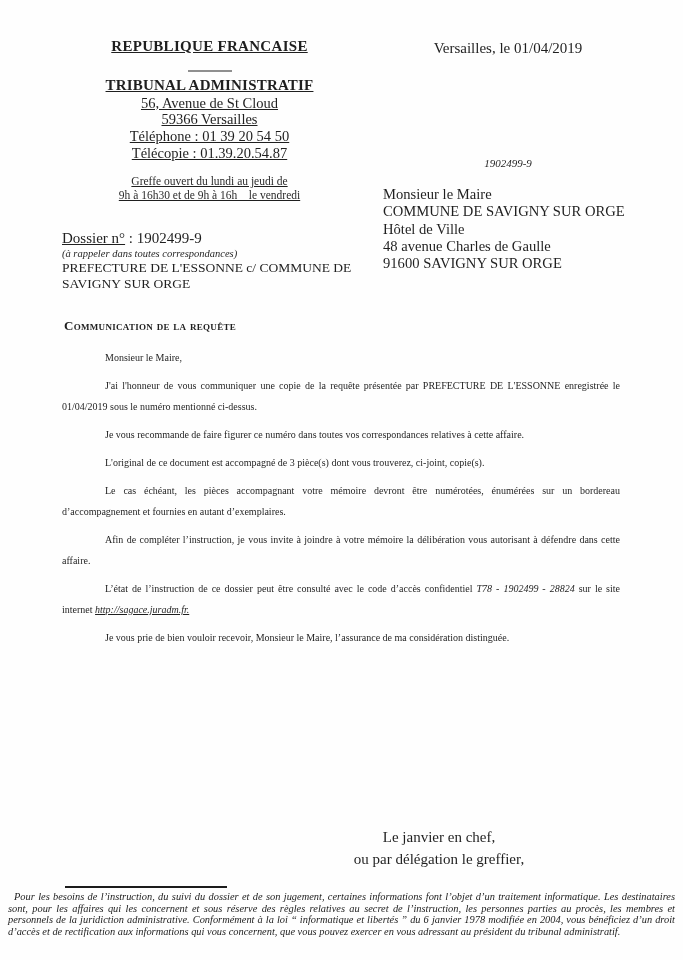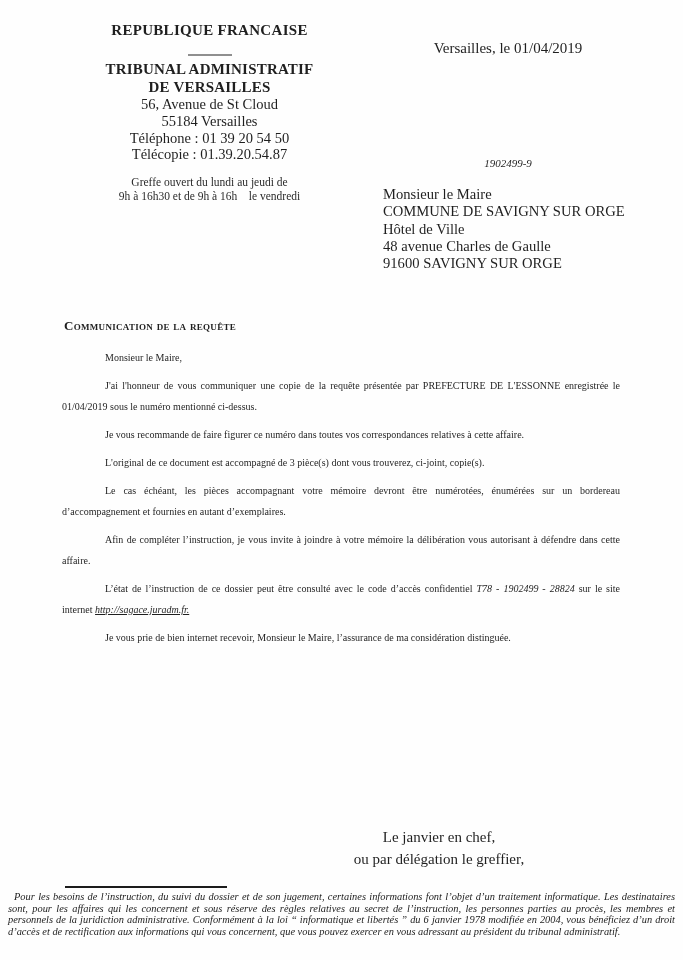--- a/index.html
+++ b/index.html
@@ -6,21 +6,21 @@
   .page{
     position:relative;
     width:683px;height:960px;
     background:#fefefe;
     font-family:"Liberation Serif", serif;
     color:#1f1f1f;
     overflow:hidden;
     margin:0 auto;
   }
   
-  .header-left{position:absolute;left:62px;top:22px;width:295px;text-align:center;}
+  .header-left{position:absolute;left:62px;top:38px;width:295px;text-align:center;text-decoration:underline;}
   .republic{font-weight:bold;font-size:15px;line-height:17px;letter-spacing:.3px;}
   .header-rule{width:44px;height:2px;background:#8f8f8f;margin:15px auto 5px auto;}
   .court{font-weight:bold;font-size:15px;line-height:17.5px;letter-spacing:.2px;}
   .addr{font-size:14.5px;line-height:16.8px;}
   .hours{font-size:11.5px;line-height:14px;margin-top:12px;color:#2a2a2a;}
   
   .dossier{position:absolute;left:62px;top:230px;width:320px;text-align:left;}
   .dossier-line{font-size:15px;line-height:17px;}
   .underlined{text-decoration:underline;}
   .dossier-note{font-size:10.5px;line-height:12px;font-style:italic;margin-top:1px;}
@@ -44,53 +44,58 @@
 </style>
 </head>
 <body>
 
 <div class="page">
 
   <div class="header-left">
     <div class="republic">REPUBLIQUE FRANCAISE</div>
     <div class="header-rule"></div>
     <div class="court">TRIBUNAL ADMINISTRATIF</div>
-    <div class="court">DE VERSAILLES</div>
     <div class="addr">56, Avenue de St Cloud</div>
-    <div class="addr">55184 Versailles</div>
+    <div class="addr">59366 Versailles</div>
     <div class="addr">Téléphone : 01 39 20 54 50</div>
     <div class="addr">Télécopie : 01.39.20.54.87</div>
     <div class="hours">
       <div>Greffe ouvert du lundi au jeudi de</div>
       <div>9h à 16h30 et de 9h à 16h&nbsp;&nbsp;&nbsp;&nbsp;le vendredi</div>
     </div>
   </div>
 
   <div class="date-line">Versailles, le 01/04/2019</div>
   <div class="ref-number">1902499-9</div>
 
   <div class="recipient">
     <div>Monsieur le Maire</div>
     <div>COMMUNE DE SAVIGNY SUR ORGE</div>
     <div>Hôtel de Ville</div>
     <div>48 avenue Charles de Gaulle</div>
     <div>91600 SAVIGNY SUR ORGE</div>
   </div>
 
+  <div class="dossier">
+    <div class="dossier-line"><span class="underlined">Dossier n°</span><span> : 1902499-9</span></div>
+    <div class="dossier-note">(à rappeler dans toutes correspondances)</div>
+    <div class="case-line">PREFECTURE DE L'ESSONNE c/ COMMUNE DE</div>
+    <div class="case-line">SAVIGNY SUR ORGE</div>
+  </div>
 
   <div class="body-block">
     <div class="subject-heading">Communication de la requête</div>
     <p class="salutation">Monsieur le Maire,</p>
     <p>J'ai l'honneur de vous communiquer une copie de la requête présentée par PREFECTURE DE L'ESSONNE enregistrée le 01/04/2019 sous le numéro mentionné ci-dessus.</p>
     <p>Je vous recommande de faire figurer ce numéro dans toutes vos correspondances relatives à cette affaire.</p>
     <p>L'original de ce document est accompagné de 3 pièce(s) dont vous trouverez, ci-joint, copie(s).</p>
     <p>Le cas échéant, les pièces accompagnant votre mémoire devront être numérotées, énumérées sur un bordereau d’accompagnement et fournies en autant d’exemplaires.</p>
     <p>Afin de compléter l’instruction, je vous invite à joindre à votre mémoire la délibération vous autorisant à défendre dans cette affaire.</p>
     <p><span>L’état de l’instruction de ce dossier peut être consulté avec le code d’accès confidentiel </span><span class="italic">T78 - 1902499 - 28824</span><span> sur le site internet </span><span class="link-text">http://sagace.juradm.fr.</span></p>
-    <p>Je vous prie de bien internet recevoir, Monsieur le Maire, l’assurance de ma considération distinguée.</p>
+    <p>Je vous prie de bien vouloir recevoir, Monsieur le Maire, l’assurance de ma considération distinguée.</p>
   </div>
 
   <div class="signature">
     <div>Le janvier en chef,</div>
     <div>ou par délégation le greffier,</div>
   </div>
 
   <div class="footnote-rule"></div>
   <div class="footer-text">Pour les besoins de l’instruction, du suivi du dossier et de son jugement, certaines informations font l’objet d’un traitement informatique. Les destinataires sont, pour les affaires qui les concernent et sous réserve des règles relatives au secret de l’instruction, les personnes parties au procès, les membres et personnels de la juridiction administrative. Conformément à la loi “ informatique et libertés ” du 6 janvier 1978 modifiée en 2004, vous bénéficiez d’un droit d’accès et de rectification aux informations qui vous concernent, que vous pouvez exercer en vous adressant au président du tribunal administratif.</div>
 

